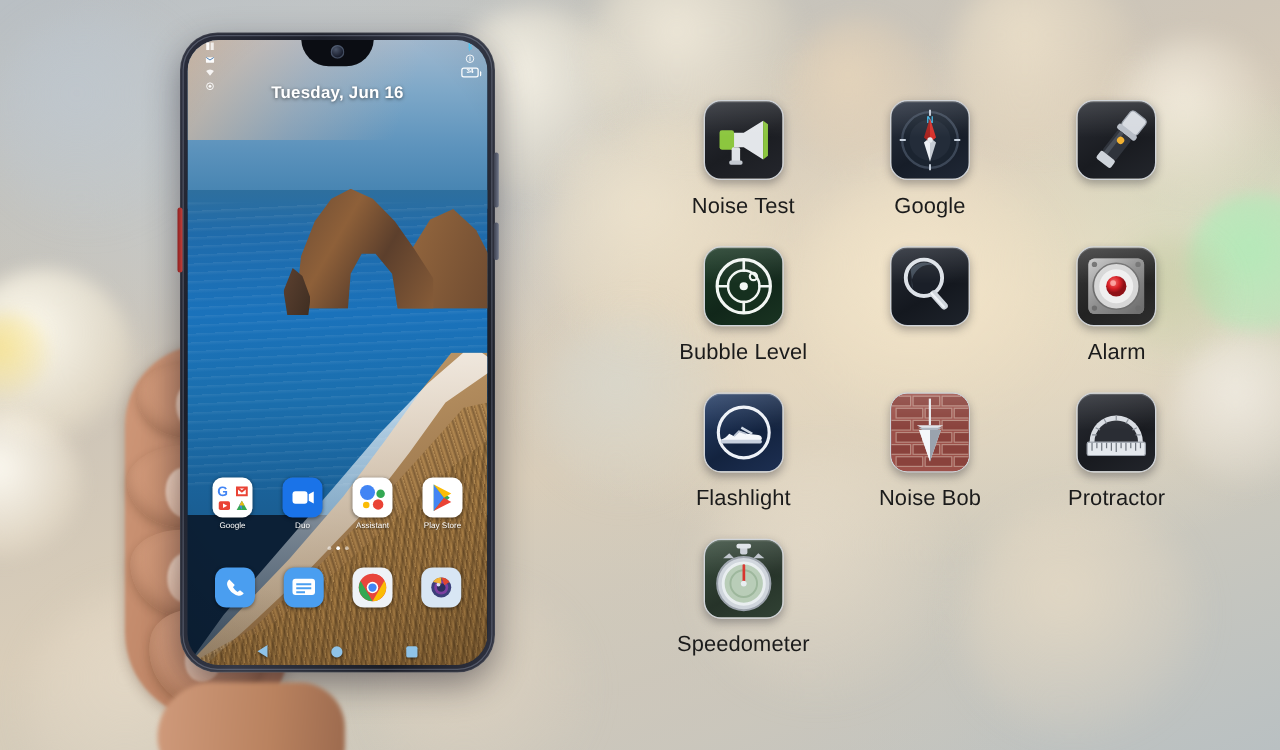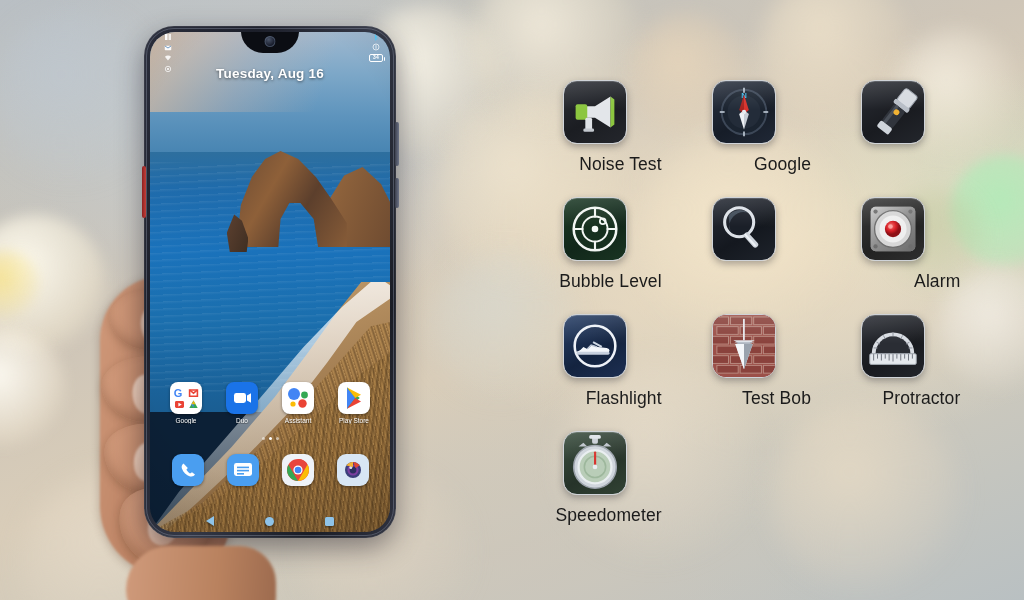--- a/index.html
+++ b/index.html
@@ -395,21 +395,21 @@
     left: 520px;
     top: 80px;
     width: 448px;
     display: grid;
     grid-template-columns: repeat(3, 1fr);
     grid-auto-rows: 117px;
     justify-items: center;
   }
   .tool {
     width: 134px;
-    text-align: right;
+    text-align: center;
   }
   .tool-icon {
     width: 64px; height: 64px;
     margin: 0 auto;
     border-radius: 14px;
     position: relative;
     overflow: hidden;
     background: #1e2127;
     border: 1.5px solid #cfd3d8;
     box-shadow: 0 3px 7px rgba(40,40,50,0.35),
@@ -548,21 +548,21 @@
             <span class="sb-ico">
               <svg viewBox="0 0 16 16">
                   <circle cx="8" cy="8" r="6" fill="none" stroke="#fff" stroke-width="1.5"></circle>
                   <rect x="7.2" y="4.4" width="1.6" height="7.2" fill="#fff"></rect>
                 </svg>
             </span>
             <span class="sb-batt">34</span>
           </div>
         </div>
 
-        <div class="date-widget">Tuesday, Aug 16</div>
+        <div class="date-widget">Tuesday, Jun 16</div>
 
         <div class="home-row apps">
           <div class="home-cell">
             <div class="app-tile" style="background:#fff;">
               <svg viewBox="0 0 32 32">
                 <text x="8" y="15" font-size="11" font-weight="bold" fill="#4285f4" font-family="Liberation Sans, sans-serif" text-anchor="middle">G</text>
                 <path d="M19 7h9v8h-9z" fill="#fff"></path>
                 <path d="M19.6 8h7.8v6.2h-7.8z" fill="none" stroke="#ea4335" stroke-width="1.6"></path>
                 <path d="M19.6 8l3.9 3.2L27.4 8" fill="none" stroke="#ea4335" stroke-width="1.6"></path>
                 <rect x="5" y="19" width="9" height="7" rx="1.4" fill="#ea4335"></rect>
@@ -822,21 +822,21 @@
           </g>
           <rect x="31" y="4" width="1.8" height="22" fill="#e8ecf1"></rect>
           <path d="M21 26h22l-11 6z" fill="#dfe4ea"></path>
           <path d="M22 28h20l-10 5z" fill="#aeb6c0"></path>
           <path d="M23 30l9 26 9-26z" fill="#e9edf2"></path>
           <path d="M32 30v26l9-26z" fill="#9aa3ae"></path>
           <path d="M23 30l9 26V30z" fill="#f4f7fa"></path>
         </svg>
         <div class="gloss"></div>
       </div>
-      <div class="tool-label">Test Bob</div>
+      <div class="tool-label">Noise Bob</div>
     </div>
 
     <div class="tool">
       <div class="tool-icon" style="background:linear-gradient(150deg,#2b2e35 0%,#181a1f 58%,#22252b 100%);">
         <svg viewBox="0 0 64 64">
           <path d="M10 40a22 22 0 0144 0z" fill="#d9dde3"></path>
           <path d="M14 40a18 18 0 0136 0z" fill="#2a2d34"></path>
           <g stroke="#8c929b" stroke-width="1">
             <path d="M32 18v4M22 21l2 3.5M42 21l-2 3.5M15 28l3.6 2M49 28l-3.6 2M12 34h4M52 34h-4"></path>
           </g>

